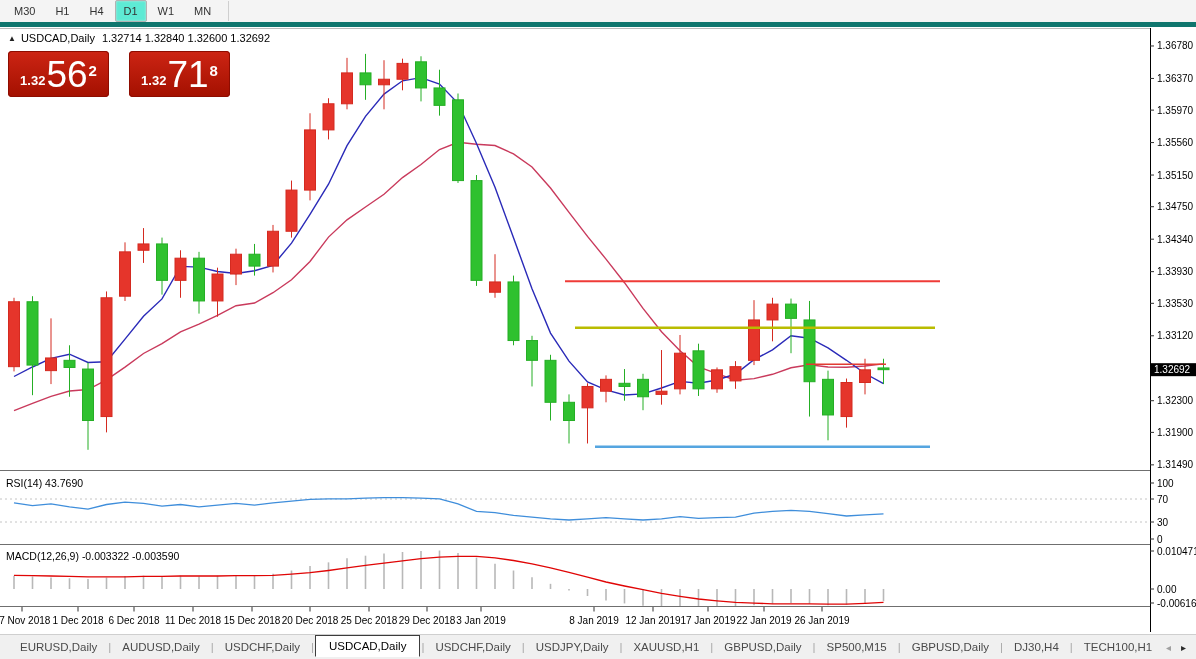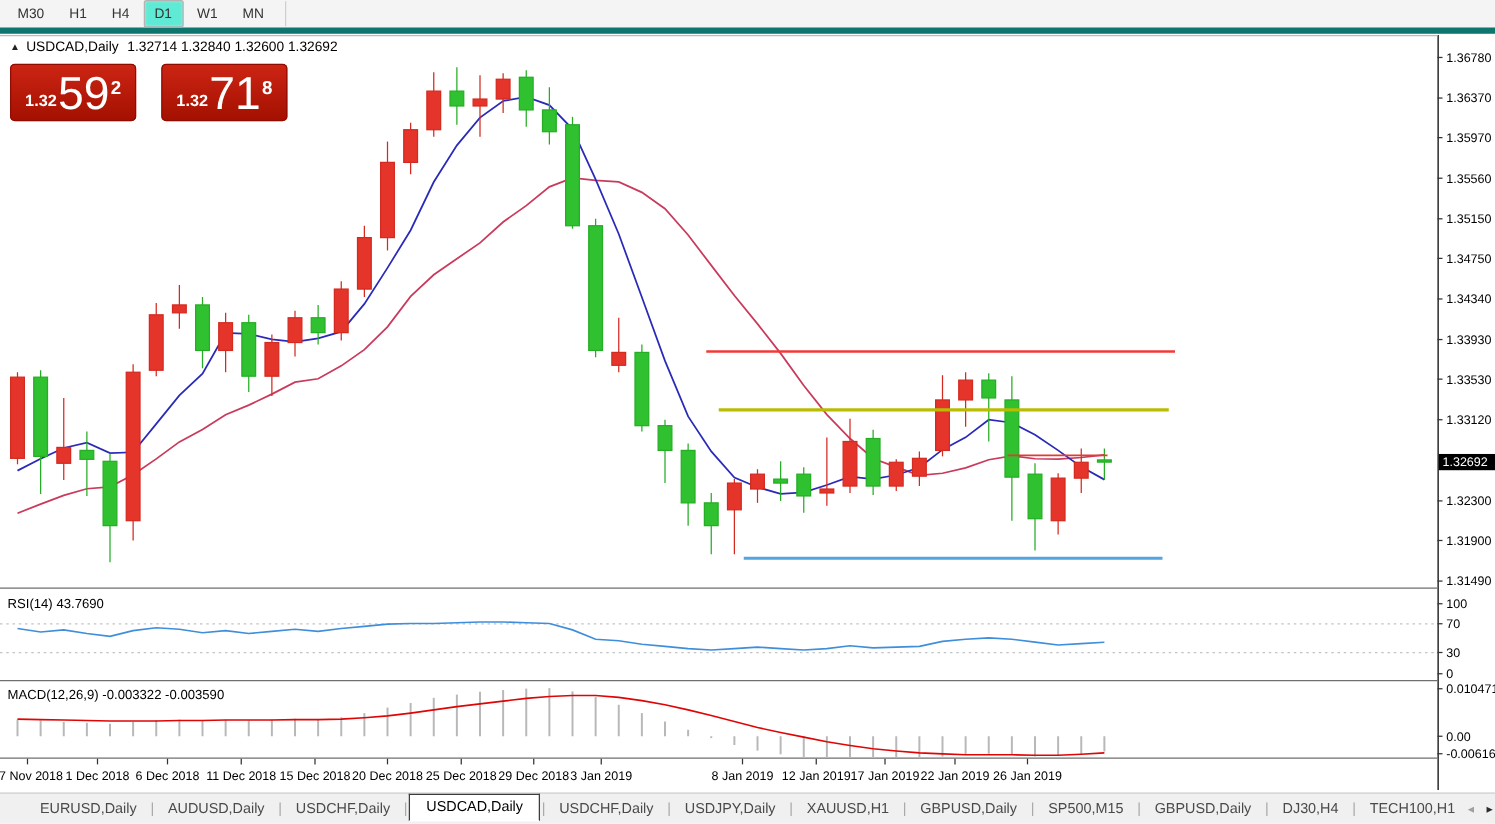--- a/index.html
+++ b/index.html
@@ -30,21 +30,21 @@
       background:linear-gradient(#cd2514,#a31000);box-shadow:inset 0 0 0 1px #8e0c00}
   .px-small{font-size:13px;font-weight:bold;margin-top:12px}
   .px-big{font-size:37px;font-weight:normal;line-height:1;margin:0 1px}
   .px-sup{font-size:15px;font-weight:bold;align-self:flex-start;margin-top:6px}
   .px-box{align-items:center}
   .px-inner{display:flex;align-items:center}
   
   .ind-header{position:absolute;left:6px;font-size:10.5px;color:#000;white-space:nowrap}
   
   .tab-bar{position:absolute;left:0;bottom:0;width:1196px;height:25px;background:#f0f0f0;
-      border-top:1px solid #cfcfcf;display:flex;align-items:center;padding-left:22px;box-sizing:border-box;font-size:11.5px;color:#4a4a4a}
+      border-top:1px solid #cfcfcf;display:flex;align-items:center;padding-left:10px;box-sizing:border-box;font-size:11.5px;color:#4a4a4a}
   .tab{padding:4px 10px;cursor:pointer;white-space:nowrap}
   .tab.active{background:#fff;border:1px solid #3c3c3c;border-bottom:1px solid #fff;color:#000;padding:4px 13px;margin-top:-2px}
   .tab-sep{color:#a8a8a8;padding:0 1px}
   .tab-arrows{margin-left:auto;margin-right:10px;display:flex;gap:10px;font-size:10px}
   .tab-arrows .left{color:#a0a0a0;cursor:pointer}
   .tab-arrows .right{color:#2a2a2a;cursor:pointer}
   #chart-svg{position:absolute;left:0;top:28px}
   svg text{font-family:"Liberation Sans",sans-serif}
 </style>
 </head>
@@ -295,21 +295,21 @@
 
 <div class="chart-title">
   <span class="arr">▲</span><span>USDCAD,Daily</span><span class="vals">1.32714 1.32840 1.32600 1.32692</span>
 </div>
 
 <div class="trade-panel">
   <div class="tp-row2">
     <div class="px-box">
       <div class="px-inner">
         <span class="px-small">1.32</span>
-        <span class="px-big">59</span>
+        <span class="px-big">56</span>
         <span class="px-sup">2</span>
       </div>
     </div>
     <div class="px-box">
       <div class="px-inner">
         <span class="px-small">1.32</span>
         <span class="px-big">71</span>
         <span class="px-sup">8</span>
       </div>
     </div>

